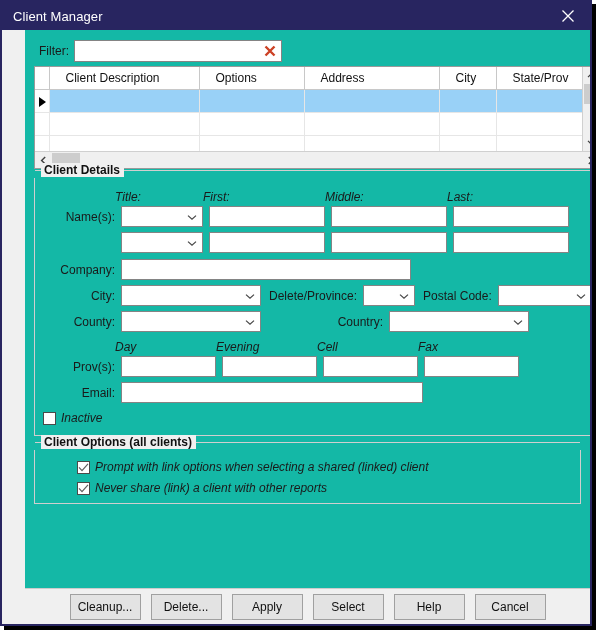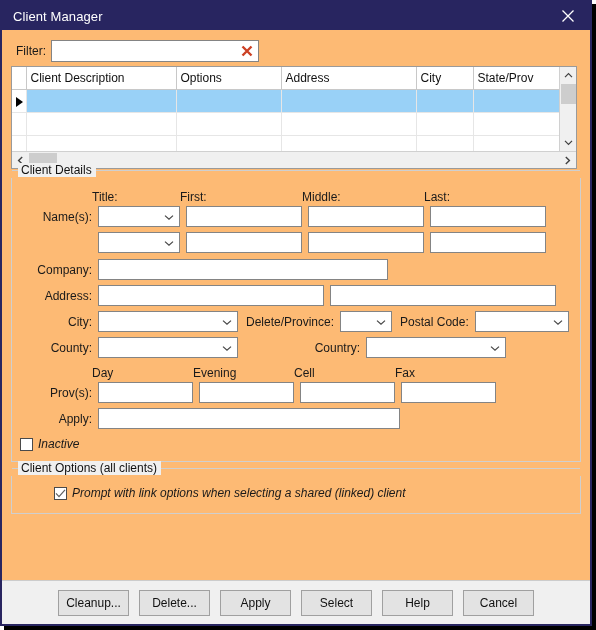--- a/index.html
+++ b/index.html
@@ -62,21 +62,22 @@
     cursor: pointer;
   }
   .close-btn svg { display: block; }
 
   
   .client {
     position: relative;
     padding: 0 9px;
     box-sizing: border-box;
     height: calc(100% - 28px);
-    background: #fdba74;
+    background: #14b8a6;
+    margin-left: 23px;
   }
 
   
   .filter-row {
     display: flex;
     align-items: center;
     height: 34px;
     padding-top: 8px;
     box-sizing: border-box;
   }
@@ -142,21 +143,21 @@
   }
   table.grid {
     border-collapse: collapse;
     table-layout: fixed;
     width: 534px;
     font-size: 12px;
   }
   table.grid th {
     font-weight: normal;
     text-align: left;
-    padding: 2px 4px;
+    padding: 2px 16px;
     height: 18px;
     border-right: 1px solid #c8c8c8;
     border-bottom: 1px solid #c8c8c8;
     background: #ffffff;
     color: #111111;
     white-space: nowrap;
     overflow: hidden;
   }
   table.grid td {
     height: 18px;
@@ -243,36 +244,36 @@
     right: 0;
     height: 1px;
     border-top: 1px solid #cfcfcf;
   }
   .group-title {
     position: absolute;
     top: -15px;
     left: 6px;
     background: #f0f0f0;
     padding: 0 4px 0 3px;
-    font-weight: normal;
+    font-weight: bold;
     font-size: 12px;
     color: #111111;
   }
   .group-inner { padding: 12px 8px 8px 8px; }
 
   
   .row { display: flex; align-items: center; margin-bottom: 5px; }
   .lbl {
     text-align: right;
     padding-right: 6px;
     font-size: 12px;
     white-space: nowrap;
   }
   .lbl-w { width: 72px; }
-  .hdr-row { display: flex; margin-bottom: 2px; }
+  .hdr-row { display: flex; margin-bottom: 2px; font-style: italic; }
   .hdr { font-size: 12px; }
 
   input.txt, .combo {
     height: 21px;
     border: 1px solid #848484;
     background: #ffffff;
     box-sizing: border-box;
     font-family: "Liberation Sans", sans-serif;
     font-size: 12px;
     padding: 0 3px;
@@ -313,21 +314,21 @@
     flex: none;
   }
   .cblabel { font-size: 12px; cursor: default; }
 
   
   .btnbar {
     position: absolute;
     left: 0;
     right: 0;
     bottom: 0;
-    height: 44px;
+    height: 36px;
     border-top: 1px solid #cccccc;
     display: flex;
     align-items: center;
     justify-content: center;
     gap: 10px;
     background: #f0f0f0;
     box-sizing: border-box;
   }
   .btn {
     width: 71px;
@@ -500,25 +501,20 @@
           <input class="txt" style="width: 116px; margin-left: 6px;" value="">
           <input class="txt" style="width: 116px; margin-left: 6px;" value="">
           <input class="txt" style="width: 116px; margin-left: 6px;" value="">
         </div>
 
         <div class="row" style="margin-top:6px">
           <div class="lbl lbl-w">Company:</div>
           <input class="txt" style="width: 290px;" value="">
         </div>
 
-        <div class="row">
-          <div class="lbl lbl-w">Address:</div>
-          <input class="txt" style="width: 226px;" value="">
-          <input class="txt" style="width: 226px; margin-left: 6px;" value="">
-        </div>
 
         <div class="row">
           <div class="lbl lbl-w">City:</div>
           <div class="combo" style="width:140px">
             <span class="cval"></span>
             <span class="chev">
               <svg width="10" height="7" viewBox="0 0 10 7" aria-hidden="true">
                 <path d="M1 1.6 L5 5.2 L9 1.6" stroke="#454545" stroke-width="1.2" fill="none"></path>
               </svg>
             </span>
@@ -574,21 +570,21 @@
 
         <div class="row">
           <div class="lbl lbl-w">Prov(s):</div>
           <input class="txt" style="width: 95px;" value="">
           <input class="txt" style="width: 95px; margin-left: 6px;" value="">
           <input class="txt" style="width: 95px; margin-left: 6px;" value="">
           <input class="txt" style="width: 95px; margin-left: 6px;" value="">
         </div>
 
         <div class="row">
-          <div class="lbl lbl-w">Apply:</div>
+          <div class="lbl lbl-w">Email:</div>
           <input class="txt" style="width: 302px;" value="">
         </div>
 
         <div class="cbrow" style="margin-top:8px; margin-bottom:2px">
           <span class="cbox"></span>
           <span class="cblabel">Inactive</span>
         </div>
 
       </div>
     </fieldset>
@@ -598,20 +594,28 @@
       <div class="group-title">Client Options (all clients)</div>
       <div class="group-inner" style="padding:10px 8px 6px 8px">
         <div class="cbrow" style="padding-left:34px">
           <span class="cbox">
             <svg width="11" height="9" viewBox="0 0 11 9" aria-hidden="true">
               <path d="M1 4.4 L4 7.6 L10 0.8" stroke="#606060" stroke-width="1.2" fill="none"></path>
             </svg>
           </span>
           <span class="cblabel">Prompt with link options when selecting a shared (linked) client</span>
         </div>
+        <div class="cbrow" style="padding-left:34px; margin-bottom:2px">
+          <span class="cbox">
+            <svg width="11" height="9" viewBox="0 0 11 9" aria-hidden="true">
+              <path d="M1 4.4 L4 7.6 L10 0.8" stroke="#606060" stroke-width="1.2" fill="none"></path>
+            </svg>
+          </span>
+          <span class="cblabel">Never share (link) a client with other reports</span>
+        </div>
       </div>
     </fieldset>
 
     <div class="btnbar">
       <button class="btn">Cleanup...</button>
       <button class="btn">Delete...</button>
       <button class="btn">Apply</button>
       <button class="btn">Select</button>
       <button class="btn">Help</button>
       <button class="btn">Cancel</button>

